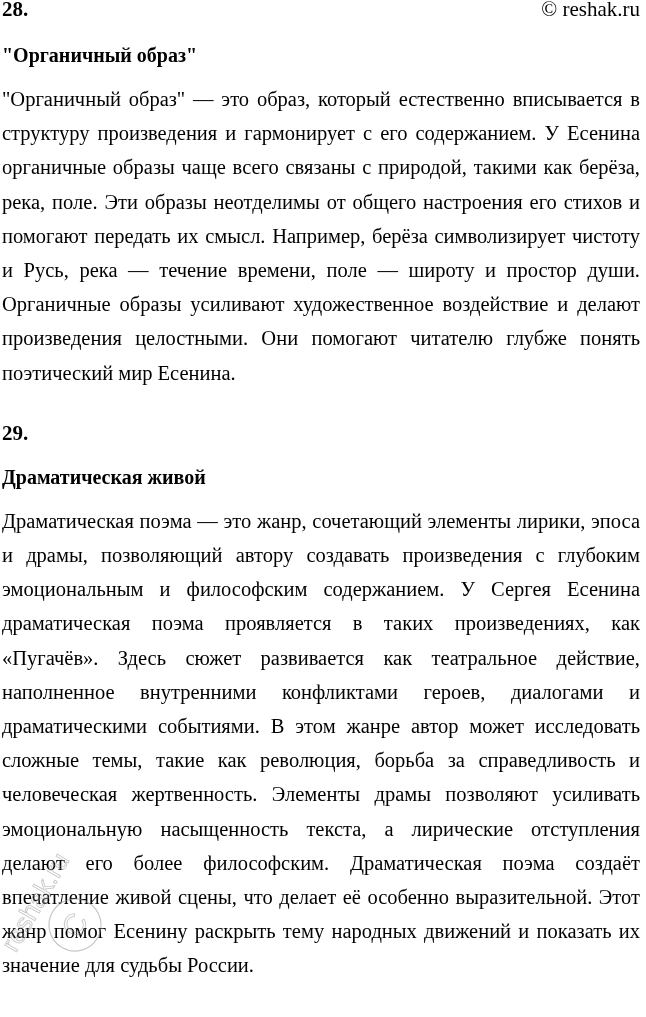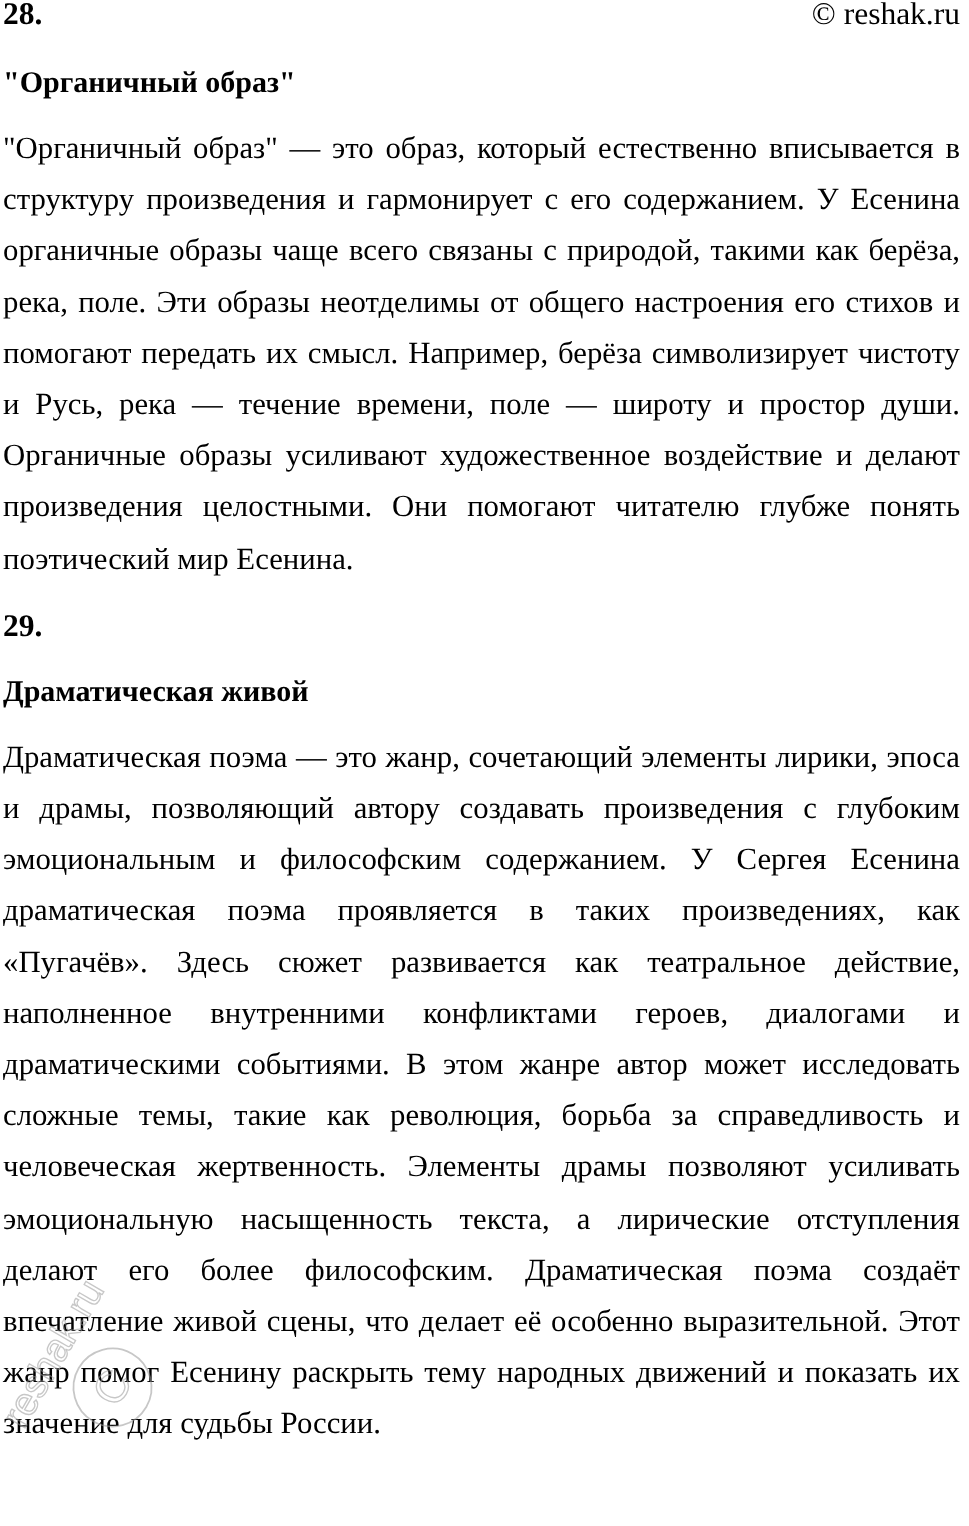--- a/index.html
+++ b/index.html
@@ -78,21 +78,21 @@
   <div class="header-row">
     <span class="task-number">28.</span>
     <span class="copyright">© reshak.ru</span>
   </div>
 
   <div style="margin-top:8px;">
     <p class="section-title">"Органичный образ"</p>
     <p class="para" style="margin-top:10px;">"Органичный образ" — это образ, который естественно вписывается в структуру произведения и гармонирует с его содержанием. У Есенина органичные образы чаще всего связаны с природой, такими как берёза, река, поле. Эти образы неотделимы от общего настроения его стихов и помогают передать их смысл. Например, берёза символизирует чистоту и Русь, река — течение времени, поле — широту и простор души. Органичные образы усиливают художественное воздействие и делают произведения целостными. Они помогают читателю глубже понять поэтический мир Есенина.</p>
   </div>
 
-  <div style="margin-top:10px;">
+  <div style="margin-top:26px;">
     <p class="sec-num">29.</p>
     <p class="section-title" style="margin-top:10px;">Драматическая живой</p>
     <p class="para" style="margin-top:10px;">Драматическая поэма — это жанр, сочетающий элементы лирики, эпоса и драмы, позволяющий автору создавать произведения с глубоким эмоциональным и философским содержанием. У Сергея Есенина драматическая поэма проявляется в таких произведениях, как «Пугачёв». Здесь сюжет развивается как театральное действие, наполненное внутренними конфликтами героев, диалогами и драматическими событиями. В этом жанре автор может исследовать сложные темы, такие как революция, борьба за справедливость и человеческая жертвенность. Элементы драмы позволяют усиливать эмоциональную насыщенность текста, а лирические отступления делают его более философским. Драматическая поэма создаёт впечатление живой сцены, что делает её особенно выразительной. Этот жанр помог Есенину раскрыть тему народных движений и показать их значение для судьбы России.</p>
   </div>
 </div>
 
 <div class="watermark">
   <svg viewBox="0 0 130 130">
     <circle cx="65" cy="65" r="26" fill="none" stroke="#9a9a9a" stroke-width="1.2"></circle>
     <text x="65" y="75" text-anchor="middle" font-size="30" fill="none" stroke="#9a9a9a" stroke-width="0.9" font-family="Liberation Sans, sans-serif">C</text>

